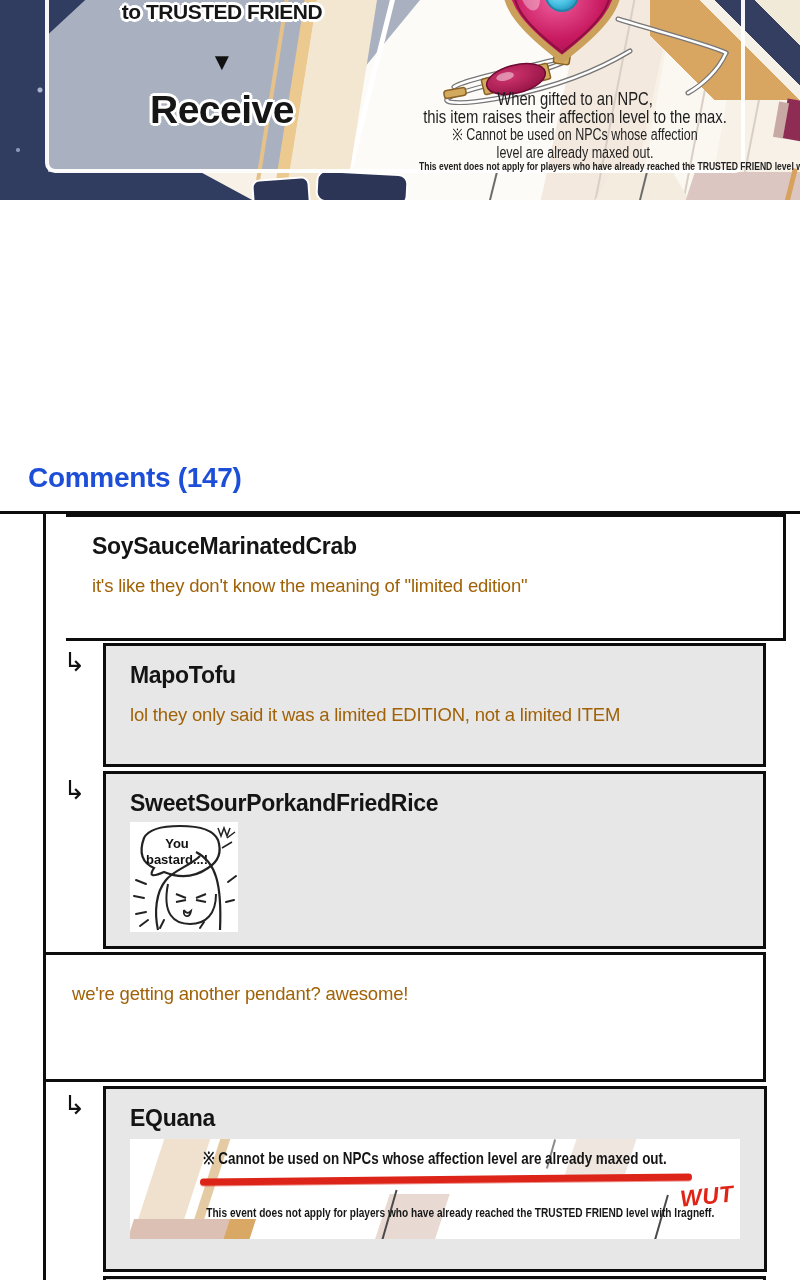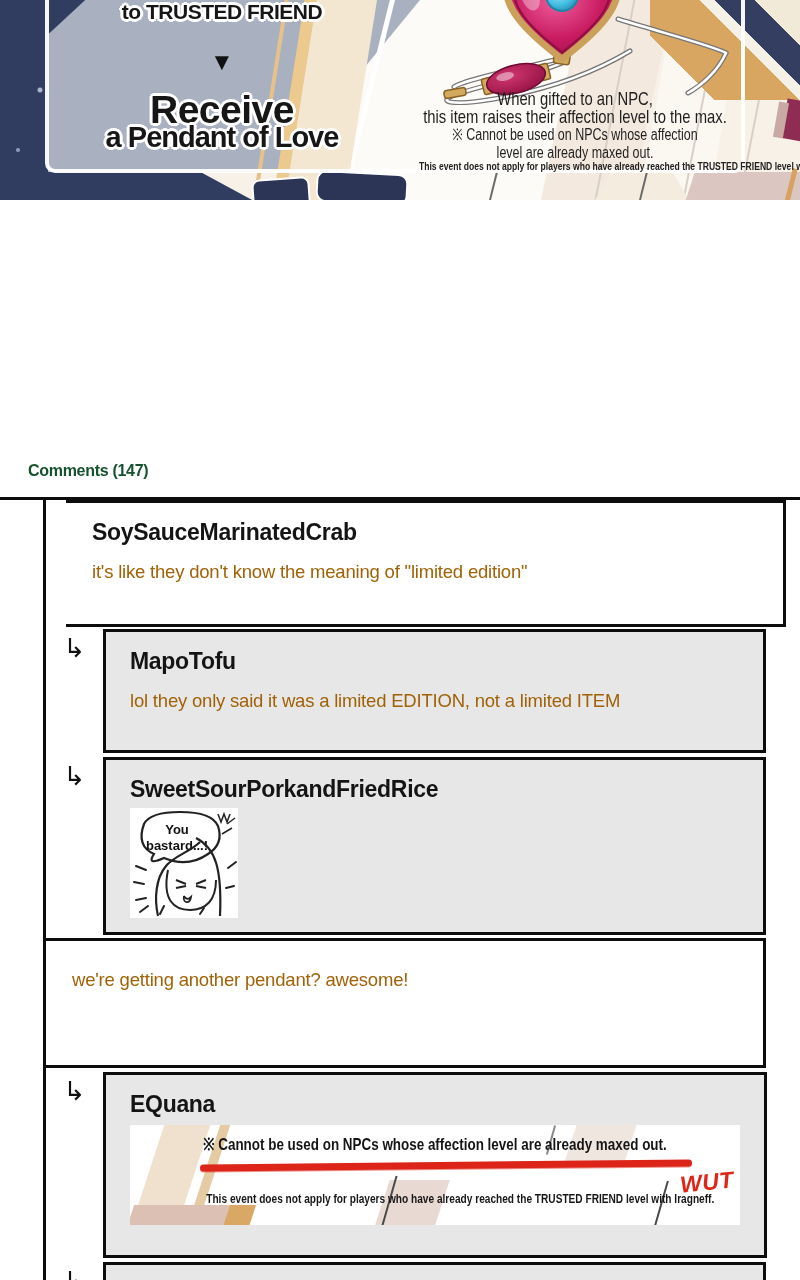--- a/index.html
+++ b/index.html
@@ -56,21 +56,21 @@
     transform:scaleX(0.78); transform-origin:center top; }
   .desc-line { font-size:19px; line-height:18px; white-space:nowrap; }
   .caution-line { font-size:16px; line-height:16.5px; white-space:nowrap; margin-top:1px; }
   .fine-print { left:375px; top:160px; width:400px; text-align:center; font-size:11px; font-weight:bold;
     color:#222; white-space:nowrap; transform:scaleX(0.78); transform-origin:center top; }
 
   .pendant-svg { left:420px; top:-45px; width:330px; height:150px; }
 
   
   .comments-section { padding-top:262px; }
-  .comments-title { margin-left:28px; font-size:16px; font-weight:bold; color:#14532d; letter-spacing:-0.3px; }
+  .comments-title { margin-left:28px; font-size:28px; font-weight:bold; color:#1d4ed8; letter-spacing:-0.3px; }
   .top-rule { margin-top:17px; width:800px; height:3px; background:#0d0d0d; }
 
   .thread { margin-left:43px; width:723px; border-left:3px solid #0d0d0d; }
   .c-box { width:100%; border:3px solid #0d0d0d; border-left:none; background:#ffffff; }
   .reply-row { display:flex; align-items:flex-start; }
   .reply-arrow { flex:0 0 57px; text-align:center; font-size:26px; line-height:30px; color:#111; padding-top:4px; }
   .r-box { flex:1; border:3px solid #0d0d0d; background:#e7e7e7; }
   .mt2 { margin-top:2px; } .mt3 { margin-top:3px; } .mt4 { margin-top:4px; }
 
   .c-body { padding:14px 26px 10px; }
@@ -170,21 +170,20 @@
     <path d="M142,104 C100,72 86,52 86,32 C86,14 102,6 118,9 C130,11 138,20 142,30 C146,20 154,11 166,9 C182,6 198,14 198,32 C198,52 184,72 142,104 Z" fill="url(#heartGrad)" stroke="#caa05a" stroke-width="7" stroke-linejoin="round"></path>
     <path d="M142,104 C100,72 86,52 86,32 C86,14 102,6 118,9 C130,11 138,20 142,30 C146,20 154,11 166,9 C182,6 198,14 198,32 C198,52 184,72 142,104 Z" fill="none" stroke="#8e1040" stroke-width="2.5" transform="translate(142 56) scale(0.86) translate(-142 -56)"></path>
     <ellipse cx="110" cy="40" rx="9" ry="16" fill="rgba(255,255,255,0.35)" transform="rotate(-18 110 40)"></ellipse>
     <circle cx="142" cy="40" r="16" fill="url(#gemGrad)" stroke="#1f86aa" stroke-width="2"></circle>
     <circle cx="136" cy="34" r="5" fill="#d6f4fb"></circle>
   </svg>
 
   <div class="abs t-tier outline-text">to TRUSTED FRIEND</div>
   <div class="abs t-triangle">▼</div>
   <div class="abs t-reward1 outline-text">Receive</div>
-  <div class="abs t-reward2 outline-text">a Pendant of Love</div>
   <div class="abs desc-block">
     <div class="desc-line">When gifted to an NPC,</div>
     <div class="desc-line">this item raises their affection level to the max.</div>
     <div class="caution-line">※ Cannot be used on NPCs whose affection</div>
     <div class="caution-line">level are already maxed out.</div>
   </div>
   <div class="abs fine-print">This event does not apply for players who have already reached the TRUSTED FRIEND level with Iragneff.</div>
 </div>
 
 <div class="comments-section">

